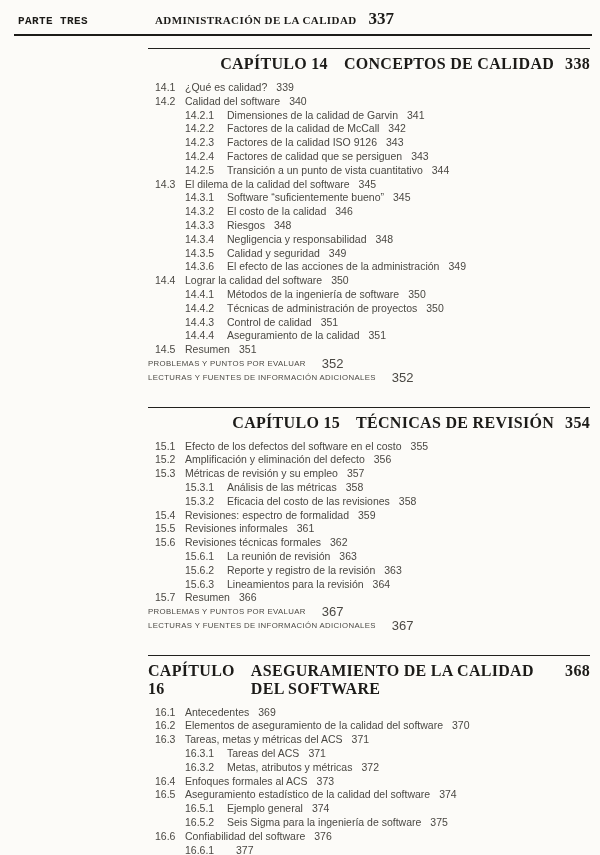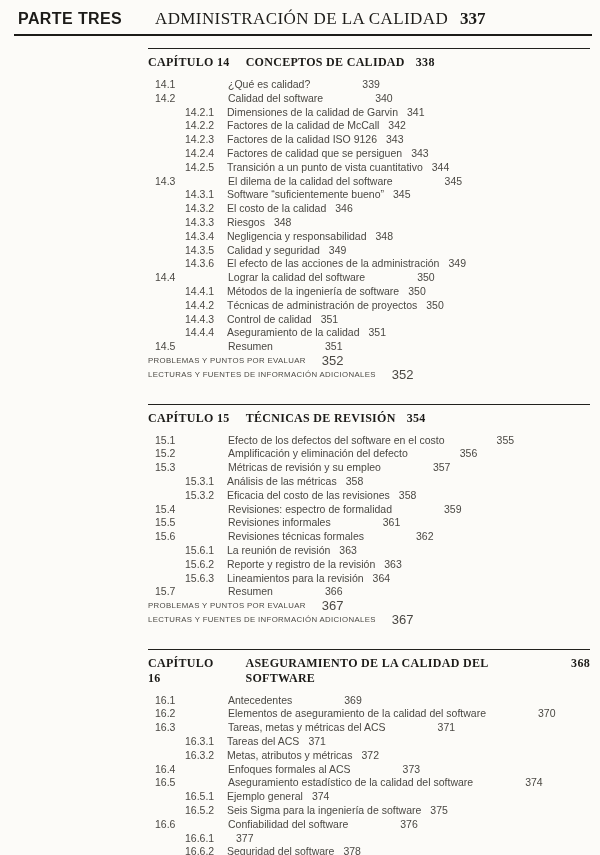--- a/index.html
+++ b/index.html
@@ -16,30 +16,30 @@
   
   .page-header {
     display: flex;
     align-items: baseline;
     margin: 0 8px 0 14px;
     padding: 9px 0 5px 4px;
     border-bottom: 2px solid #1c1b18;
   }
   .part-label {
     flex: 0 0 137px;
-    font-family: Liberation Sans, sans-serif;
+    font-family: Liberation Mono, monospace;
     font-weight: bold;
-    font-size: 16px;
+    font-size: 11px;
     letter-spacing: 0.4px;
     color: #1c1b18;
   }
   .header-title {
     font-family: "Liberation Serif", serif;
-    font-weight: normal;
-    font-size: 17px;
+    font-weight: bold;
+    font-size: 11px;
     letter-spacing: 0.4px;
     color: #1c1b18;
   }
   .header-page {
     font-family: "Liberation Serif", serif;
     font-weight: bold;
     font-size: 17px;
     margin-left: 12px;
     color: #1c1b18;
   }
@@ -49,40 +49,41 @@
   .chapter {
     margin: 12px 10px 0 148px;
     border-top: 1.5px solid #22211e;
     padding-top: 6px;
   }
   .chapter + .chapter { margin-top: 22px; }
   .chapter-heading {
     margin: 0 0 8px 0;
     font-family: "Liberation Serif", serif;
     font-weight: bold;
-    font-size: 12px;
+    font-size: 16px;
     letter-spacing: 0.3px;
     color: #1c1b18;
     display: flex;
     align-items: baseline;
+    justify-content: flex-end;
   }
   .chap-label { margin-right: 16px; }
   .chap-title { margin-right: 11px; }
   .chap-page { }
 
   
   .entry {
     display: flex;
     align-items: baseline;
     font-size: 10.5px;
     line-height: 13.8px;
     color: #4a4843;
   }
   .entry .num { flex: 0 0 30px; }
-  .entry.level-1 { padding-left: 7px; gap: 43px; }
+  .entry.level-1 { padding-left: 7px; }
   .entry.level-2 { padding-left: 37px; align-items: flex-end; }
   .entry.level-2 .num { flex-basis: 42px; }
   .entry .ttl { white-space: nowrap; }
   .entry .pg { margin-left: 9px; }
 
   
   .extra {
     display: flex;
     align-items: center;
     font-size: 7.8px;

